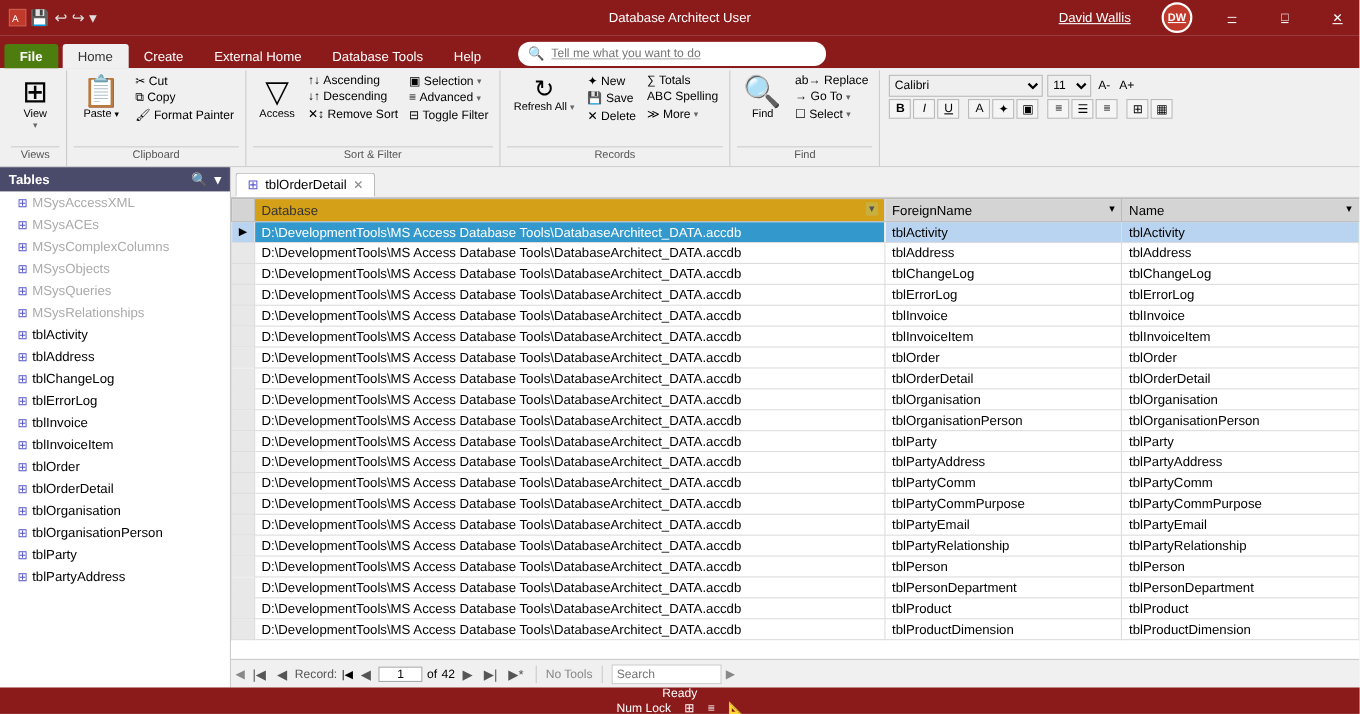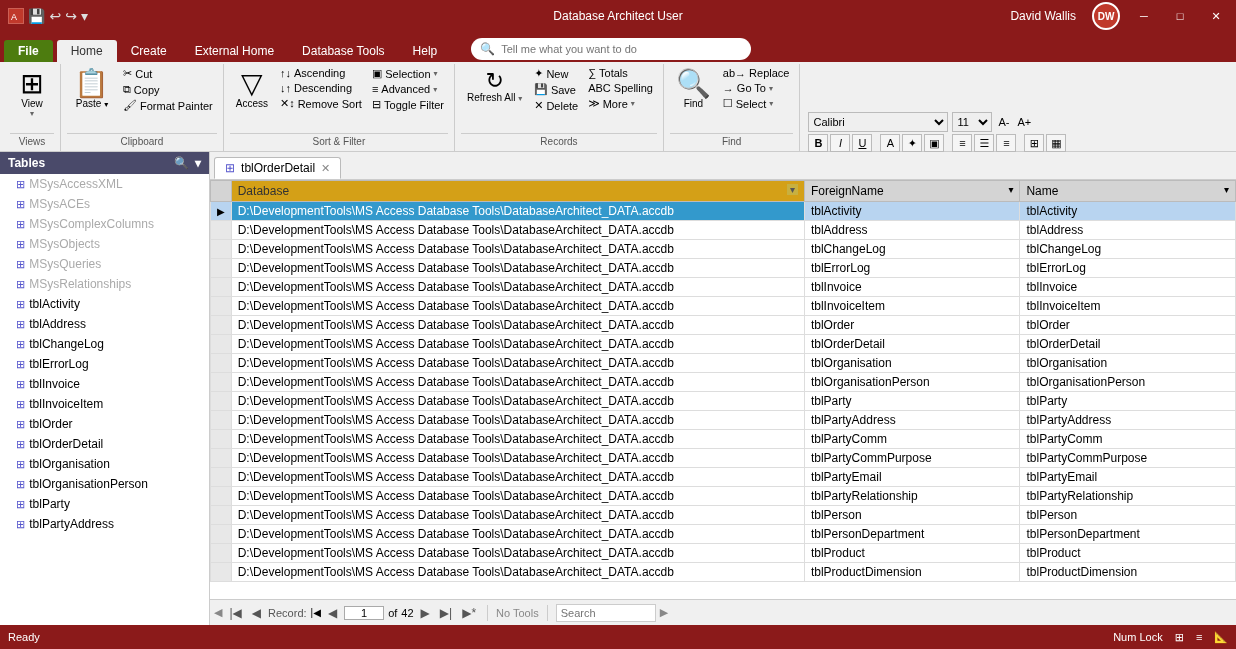--- a/index.html
+++ b/index.html
@@ -10,21 +10,21 @@
       background: #8b1a1a;
       height: 32px;
       display: flex;
       align-items: center;
       justify-content: space-between;
       padding: 0 8px;
       color: white;
     }
     .title-bar-left { display: flex; align-items: center; gap: 4px; }
     .title-bar-center { position: absolute; left: 50%; transform: translateX(-50%); font-size: 12px; color: white; }
-    .title-bar-right { display: flex; align-items: center; gap: 12px; }
+    .title-bar-right { display: flex; align-items: center; gap: 24px; text-decoration: underline; }
     .title-bar-icon { width: 16px; height: 16px; background: #c0392b; border: 1px solid #fff3; display: flex; align-items: center; justify-content: center; font-size: 10px; }
     .quick-access { display: flex; gap: 4px; align-items: center; }
     .quick-access span { cursor: pointer; font-size: 14px; color: #ddd; }
     .window-btn { width: 24px; height: 20px; background: transparent; border: none; color: white; cursor: pointer; font-size: 11px; display: flex; align-items: center; justify-content: center; }
     .user-badge { background: #c0392b; border-radius: 50%; width: 28px; height: 28px; display: flex; align-items: center; justify-content: center; font-size: 10px; font-weight: bold; color: white; border: 2px solid white; }
 
     
     .ribbon-tabs {
       background: #8b1a1a;
       display: flex;
@@ -108,20 +108,21 @@
       border-radius: 14px;
       padding: 0 10px;
       gap: 6px;
     }
     .search-bar input {
       border: none;
       outline: none;
       flex: 1;
       font-size: 12px;
       color: #888;
+      text-decoration: underline;
     }
 
     
     .nav-pane {
       width: 210px;
       background: white;
       border-right: 1px solid #ccc;
       display: flex;
       flex-direction: column;
     }
@@ -213,20 +214,21 @@
       display: flex;
       align-items: center;
       padding: 0 8px;
       color: white;
       font-size: 11px;
       justify-content: space-between;
       position: absolute;
       bottom: 0;
       left: 0;
       right: 0;
+      flex-direction: column;
     }
     .status-left { display: flex; align-items: center; gap: 8px; }
     .status-right { display: flex; align-items: center; gap: 12px; }
     .rec-btn { cursor: pointer; color: #555; font-size: 12px; padding: 0 3px; }
     .rec-input { width: 40px; text-align: center; border: 1px solid #aaa; font-size: 11px; padding: 0 2px; }
 
     
     .datasheet-container::-webkit-scrollbar { width: 12px; height: 12px; }
     .datasheet-container::-webkit-scrollbar-track { background: #f0f0f0; }
     .datasheet-container::-webkit-scrollbar-thumb { background: #aaa; border-radius: 2px; }
@@ -408,21 +410,21 @@
           <span>→</span> Go To <span class="drop-arrow">▾</span>
         </div>
         <div class="ribbon-btn-sm">
           <span>☐</span> Select <span class="drop-arrow">▾</span>
         </div>
       </div>
     </div>
     <div class="ribbon-group-label">Find</div>
   </div>
 
-  <div class="ribbon-group" style="flex:1;margin-top:44px;">
+  <div class="ribbon-group" style="flex:1;">
     <div class="ribbon-group-content" style="flex-direction:column; gap:2px; padding:2px;">
       <div class="tf-row1">
         <select class="font-select">
           <option>Calibri</option>
         </select>
         <select class="size-select">
           <option>11</option>
         </select>
         <span style="cursor:pointer; padding:0 2px;">A-</span>
         <span style="cursor:pointer; padding:0 2px;">A+</span>

